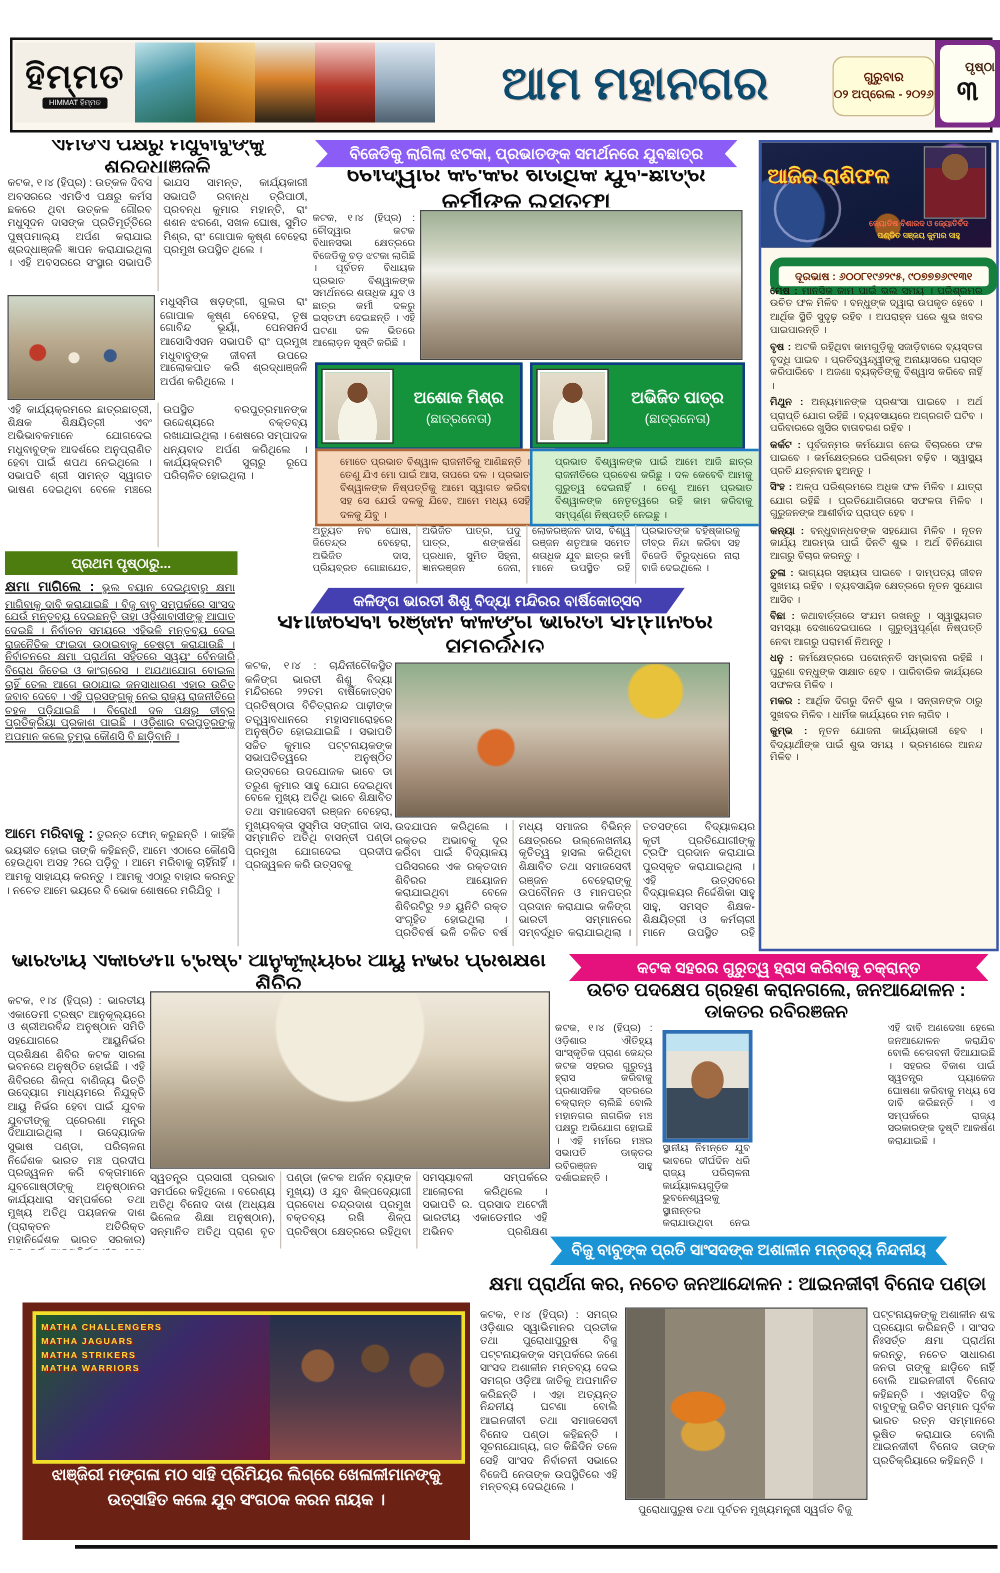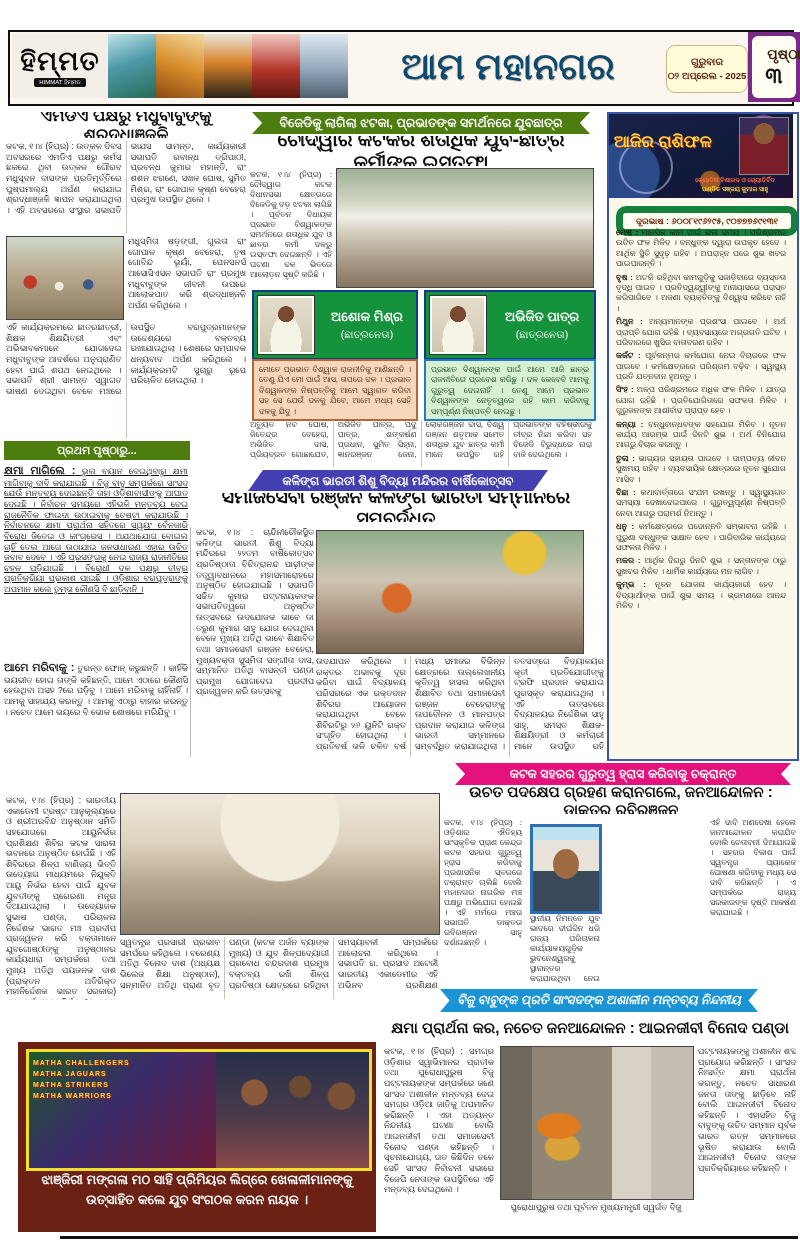--- a/index.html
+++ b/index.html
@@ -27,30 +27,30 @@
   .tl5{background:linear-gradient(180deg,#dfe9f2 0%,#93a9bb 55%,#4f6170 100%);}
   .m-title{left:344px;top:6px;width:308px;height:58px;font-size:37px;font-weight:bold;color:#0c4a6e;
            display:flex;align-items:center;justify-content:center;text-shadow:1px 1px 0 #d9c2b5;}
   .datebox{left:656px;top:13px;width:80px;height:46px;background:#fffcd9;border:1px solid #c9b98a;border-radius:9px;
            color:#5a1505;display:flex;flex-direction:column;align-items:center;justify-content:center;gap:2px;}
   .datebox .d1{font-size:10px;font-weight:bold;}
   .datebox .d2{font-size:9.5px;font-weight:bold;}
   .pagebox{left:738px;top:0px;width:52px;height:70px;background:#7b2a88;}
   .pagebox .inner{position:absolute;left:4px;top:4px;width:44px;height:62px;background:#fffef2;border-radius:6px;
                   display:flex;flex-direction:column;align-items:center;justify-content:center;}
-  .pagebox .pl{font-size:14px;font-weight:bold;color:#3a1a05;margin-left:20px;}
+  .pagebox .pl{font-size:10px;font-weight:bold;color:#3a1a05;margin-left:20px;}
   .pagebox .pn{font-size:22px;font-weight:bold;color:#111;}
 
   
   .hl{font-weight:bold;color:#0b0b0b;display:flex;align-items:center;justify-content:center;text-align:center;overflow:hidden;}
   .ribbon{color:#fff;font-weight:bold;display:flex;align-items:center;justify-content:center;overflow:hidden;}
-  .rib-red{background:#4d7c0f;clip-path:polygon(0 0,100% 0,97% 50%,100% 100%,0 100%,3% 50%);}
+  .rib-red{background:#8b5cf6;clip-path:polygon(0 0,100% 0,97% 50%,100% 100%,0 100%,3% 50%);}
   .rib-indigo{background:#4540b2;clip-path:polygon(5% 0,100% 0,95% 100%,0 100%);}
   .rib-pink{background:#e5127d;clip-path:polygon(0 0,100% 0,97% 50%,100% 100%,0 100%,3% 50%);}
-  .rib-blue{background:#1b94d6;clip-path:polygon(0 0,100% 0,97% 50%,100% 100%,0 100%,3% 50%);font-style:italic;}
+  .rib-blue{background:#1b94d6;clip-path:polygon(0 0,100% 0,97% 50%,100% 100%,0 100%,3% 50%);}
   .ppbar{background:#4d7c0f;color:#fff;font-weight:bold;font-size:11px;display:flex;align-items:center;justify-content:center;}
 
   
   .ph{border:1px solid #444;overflow:hidden;}
   .ph1{background:radial-gradient(circle at 20% 55%,#c03a2a 0 6%,transparent 7%),
                radial-gradient(circle at 45% 60%,#f2ead8 0 5%,transparent 6%),
                radial-gradient(circle at 70% 58%,#3a5a8a 0 5%,transparent 6%),
                linear-gradient(180deg,#cfd8c8 0%,#b9a98e 45%,#8a7a5e 100%);}
   .ph2{background:linear-gradient(180deg,#9fb096 0%,#d2d6c4 28%,#efefe8 40%,#d8d2c2 52%,#a89a87 78%,#847663 100%);}
   .ph3{background:radial-gradient(circle at 78% 18%,#e8c23a 0 9%,transparent 10%),
@@ -65,21 +65,21 @@
                linear-gradient(90deg,#6e675c 0 16%,#8f8675 16% 58%,#d8d2c6 58% 78%,#c4beb2 78% 100%);}
   .pface{background:radial-gradient(circle at 50% 30%,#7a4a2e 0 17%,transparent 18%),
                radial-gradient(ellipse at 50% 80%,#f5f2e6 0 42%,transparent 43%),
                linear-gradient(#e5ddcb,#cfc6b2);border:2px solid #fff;outline:1px solid #333;}
 
   
   .gcard{background:#15923c;border:2px solid #123a8a;display:flex;align-items:center;}
   .gcard .txt{flex:1;text-align:center;color:#fff;}
   .gcard .nm{font-size:13px;font-weight:bold;}
   .gcard .rl{font-size:10.5px;margin-top:3px;}
-  .qbox{font-size:8px;line-height:1.3;text-align:justify;padding:4px 5px;overflow:hidden;}
+  .qbox{font-size:8px;line-height:1.3;text-align:justify;padding:4px 18px;overflow:hidden;}
   .q1{background:#f6d7bc;border:2px solid #b06a3a;color:#3a1404;}
   .q2{background:#d6f0d0;border:2px solid #1f7cc4;color:#06300a;}
 
   
   .horo{left:607px;top:112px;width:188px;height:645px;border:2px solid #3a57a7;background:#fdf8ec;}
   .horo-head{position:absolute;left:0;top:0;width:184px;height:84px;
      background:radial-gradient(circle at 84% 26%,#7a4aa0 0 12%,transparent 13%),
                 radial-gradient(circle at 10% 70%,#2a4a8a 0 18%,transparent 19%),
                 radial-gradient(circle at 55% 80%,#9a5a20 0 8%,transparent 9%),
                 linear-gradient(160deg,#1a2248 0%,#101a3a 60%,#251038 100%);}
@@ -121,21 +121,21 @@
       </div>
       <div class="tile tl1"></div>
       <div class="tile tl2"></div>
       <div class="tile tl3"></div>
       <div class="tile tl4"></div>
       <div class="tile tl5"></div>
     </div>
     <div class="abs m-title">ଆମ ମହାନଗର</div>
     <div class="abs datebox">
       <div class="d1">ଗୁରୁବାର</div>
-      <div class="d2">୦୨ ଅପ୍ରେଲ - 2025</div>
+      <div class="d2">୦୨ ଅପ୍ରେଲ - ୨୦୨୬</div>
     </div>
     <div class="abs pagebox">
       <div class="inner">
         <div class="pl">ପୃଷ୍ଠା</div>
         <div class="pn">୩</div>
       </div>
     </div>
   </div>
 
   <div class="abs hl" style="left:6px;top:112px;width:240px;height:26px;font-size:16.5px;">ଏମଡିଏ ପକ୍ଷରୁ ମଧୁବାବୁଙ୍କୁ ଶ୍ରଦ୍ଧାଞ୍ଜଳି</div>
@@ -201,20 +201,21 @@
         <p class="h-entry"><b>ସିଂହ :</b> ଅଳ୍ପ ପରିଶ୍ରମରେ ଅଧିକ ଫଳ ମିଳିବ । ଯାତ୍ରା ଯୋଗ ରହିଛି । ପ୍ରତିଯୋଗିତାରେ ସଫଳତା ମିଳିବ । ଗୁରୁଜନଙ୍କ ଆଶୀର୍ବାଦ ପ୍ରାପ୍ତ ହେବ ।</p>
         <p class="h-entry"><b>କନ୍ୟା :</b> ବନ୍ଧୁବାନ୍ଧବଙ୍କ ସହଯୋଗ ମିଳିବ । ନୂତନ କାର୍ଯ୍ୟ ଆରମ୍ଭ ପାଇଁ ଦିନଟି ଶୁଭ । ଅର୍ଥ ବିନିଯୋଗ ଆଗରୁ ବିଚାର କରନ୍ତୁ ।</p>
         <p class="h-entry"><b>ତୁଳା :</b> ଭାଗ୍ୟର ସହାୟତା ପାଇବେ । ଦାମ୍ପତ୍ୟ ଜୀବନ ସୁଖମୟ ରହିବ । ବ୍ୟବସାୟିକ କ୍ଷେତ୍ରରେ ନୂତନ ସୁଯୋଗ ଆସିବ ।</p>
         <p class="h-entry"><b>ବିଛା :</b> କଥାବାର୍ତ୍ତାରେ ସଂଯମ ରଖନ୍ତୁ । ସ୍ୱାସ୍ଥ୍ୟଗତ ସମସ୍ୟା ଦେଖାଦେଇପାରେ । ଗୁରୁତ୍ୱପୂର୍ଣ୍ଣ ନିଷ୍ପତ୍ତି ନେବା ଆଗରୁ ପରାମର୍ଶ ନିଅନ୍ତୁ ।</p>
         <p class="h-entry"><b>ଧନୁ :</b> କର୍ମକ୍ଷେତ୍ରରେ ପଦୋନ୍ନତି ସମ୍ଭାବନା ରହିଛି । ପୁରୁଣା ବନ୍ଧୁଙ୍କ ସାକ୍ଷାତ ହେବ । ପାରିବାରିକ କାର୍ଯ୍ୟରେ ସଫଳତା ମିଳିବ ।</p>
         <p class="h-entry"><b>ମକର :</b> ଆର୍ଥିକ ଦିଗରୁ ଦିନଟି ଶୁଭ । ସନ୍ତାନଙ୍କ ଠାରୁ ସୁଖବର ମିଳିବ । ଧାର୍ମିକ କାର୍ଯ୍ୟରେ ମନ ଲାଗିବ ।</p>
         <p class="h-entry"><b>କୁମ୍ଭ :</b> ନୂତନ ଯୋଜନା କାର୍ଯ୍ୟକାରୀ ହେବ । ବିଦ୍ୟାର୍ଥୀଙ୍କ ପାଇଁ ଶୁଭ ସମୟ । ଭ୍ରମଣରେ ଆନନ୍ଦ ମିଳିବ ।</p>
       </div>
   </div>
 
+  <div class="abs hl" style="left:6px;top:764px;width:434px;height:27px;font-size:17px;">ଭାରତୀୟ ଏକାଡେମୀ ଟ୍ରଷ୍ଟ ଆନୁକୂଲ୍ୟରେ ଆୟୁ ନିର୍ଭର ପ୍ରଶିକ୍ଷଣ ଶିବିର</div>
   <div class="abs jt t85" style="left:6px;top:795px;width:110px;height:205px;">କଟକ, ୧।୪ (ହିପ୍ର) : ଭାରତୀୟ ଏକାଡେମୀ ଟ୍ରଷ୍ଟ ଆନୁକୂଲ୍ୟରେ ଓ ଶ୍ରୀଅରବିନ୍ଦ ଅନୁଷ୍ଠାନ ସମିତି ସହଯୋଗରେ ଆୟୁନିର୍ଭର ପ୍ରଶିକ୍ଷଣ ଶିବିର କଟକ ସାରଳା ଭବନରେ ଅନୁଷ୍ଠିତ ହୋଇଁଛି । ଏହି ଶିବିରରେ ଶିଳ୍ପ ବାଣିଜ୍ୟ ଭିତ୍ତି ଉଦ୍ୟୋଗ ମାଧ୍ୟମରେ ନିଯୁକ୍ତି ଆୟୁ ନିର୍ଭର ହେବା ପାଇଁ ଯୁବକ ଯୁବତୀଙ୍କୁ ପ୍ରେରଣା ମନ୍ତ୍ର ଦିଆଯାଇଥିଲା । ଉଦ୍ୟୋଜକ ସୁଭାଷ ପଣ୍ଡା, ପରିଚାଳନା ନିର୍ଦ୍ଦେଶକ ଭାରତ ମଞ୍ଚ ପ୍ରଦୀପ ପ୍ରଜ୍ୱଳନ କରି ବକ୍ତାମାନେ ଯୁବଗୋଷ୍ଠୀଙ୍କୁ ଅନୁଷ୍ଠାନର କାର୍ଯ୍ୟଧାରା ସମ୍ପର୍କରେ ତଥା ମୁଖ୍ୟ ଅତିଥି ପୟଜନକ ଦାଶ (ପ୍ରାକ୍ତନ ଅତିରିକ୍ତ ମହାନିର୍ଦ୍ଦେଶକ ଭାରତ ସରକାର) ଯୁବ ବର୍ଗ ଆତ୍ମନିର୍ଭରଶୀଳ ହେବା ଉପରେ ବକ୍ତବ୍ୟ ରଖିଥିଲେ ।</div>
   <div class="abs ph ph4" style="left:120px;top:793px;width:318px;height:140px;"></div>
   <div class="abs jt t85 cols3" style="left:120px;top:937px;width:318px;height:62px;">ସ୍ୱତନ୍ତ୍ର ପ୍ରସାରୀ ପ୍ରଭାବ ସମର୍ପରେ କହିଥିଲେ । ବରେଣ୍ୟ ଅତିଥି ବିନୋଦ ଦାଶ (ଅଧ୍ୟକ୍ଷ ଭିଲେଜ ଶିକ୍ଷା ଅନୁଷ୍ଠାନ), ସନ୍ମାନିତ ଅତିଥି ପ୍ରାଣ ବୃତ ପଣ୍ଡା (କଟକ ଅର୍ଜନ ବ୍ୟାଙ୍କ ମୁଖ୍ୟ) ଓ ଯୁବ ଶିଳ୍ପଦ୍ୟୋଗୀ ପ୍ରବୋଧ ଚନ୍ଦ୍ରଦାଶ ପ୍ରମୁଖ ବକ୍ତବ୍ୟ ରଖି ଶିଳ୍ପ ପ୍ରତିଷ୍ଠା କ୍ଷେତ୍ରରେ ରହିଥିବା ସମସ୍ୟାବଳୀ ସମ୍ପର୍କରେ ଆଲୋଚନା କରିଥିଲେ । ସଭାପତି ର. ପ୍ରସାଦ ଅଟେର୍ଜୀ ଭାରତୀୟ ଏକାଡେମୀର ଏହି ଅଭିନବ ପ୍ରଶିକ୍ଷଣ କାର୍ଯ୍ୟକ୍ରମ ଯୋଜନା ବିଷୟରେ ସୂଚନା ଦେଇଥିଲେ ।</div>
 
   <div class="abs frame" style="left:18px;top:1042px;width:358px;height:190px;">
     <div class="fphoto">
       <div class="fp-left">
           <div class="bl">MATHA CHALLENGERS</div>
           <div class="bl">MATHA JAGUARS</div>
           <div class="bl">MATHA STRIKERS</div>

